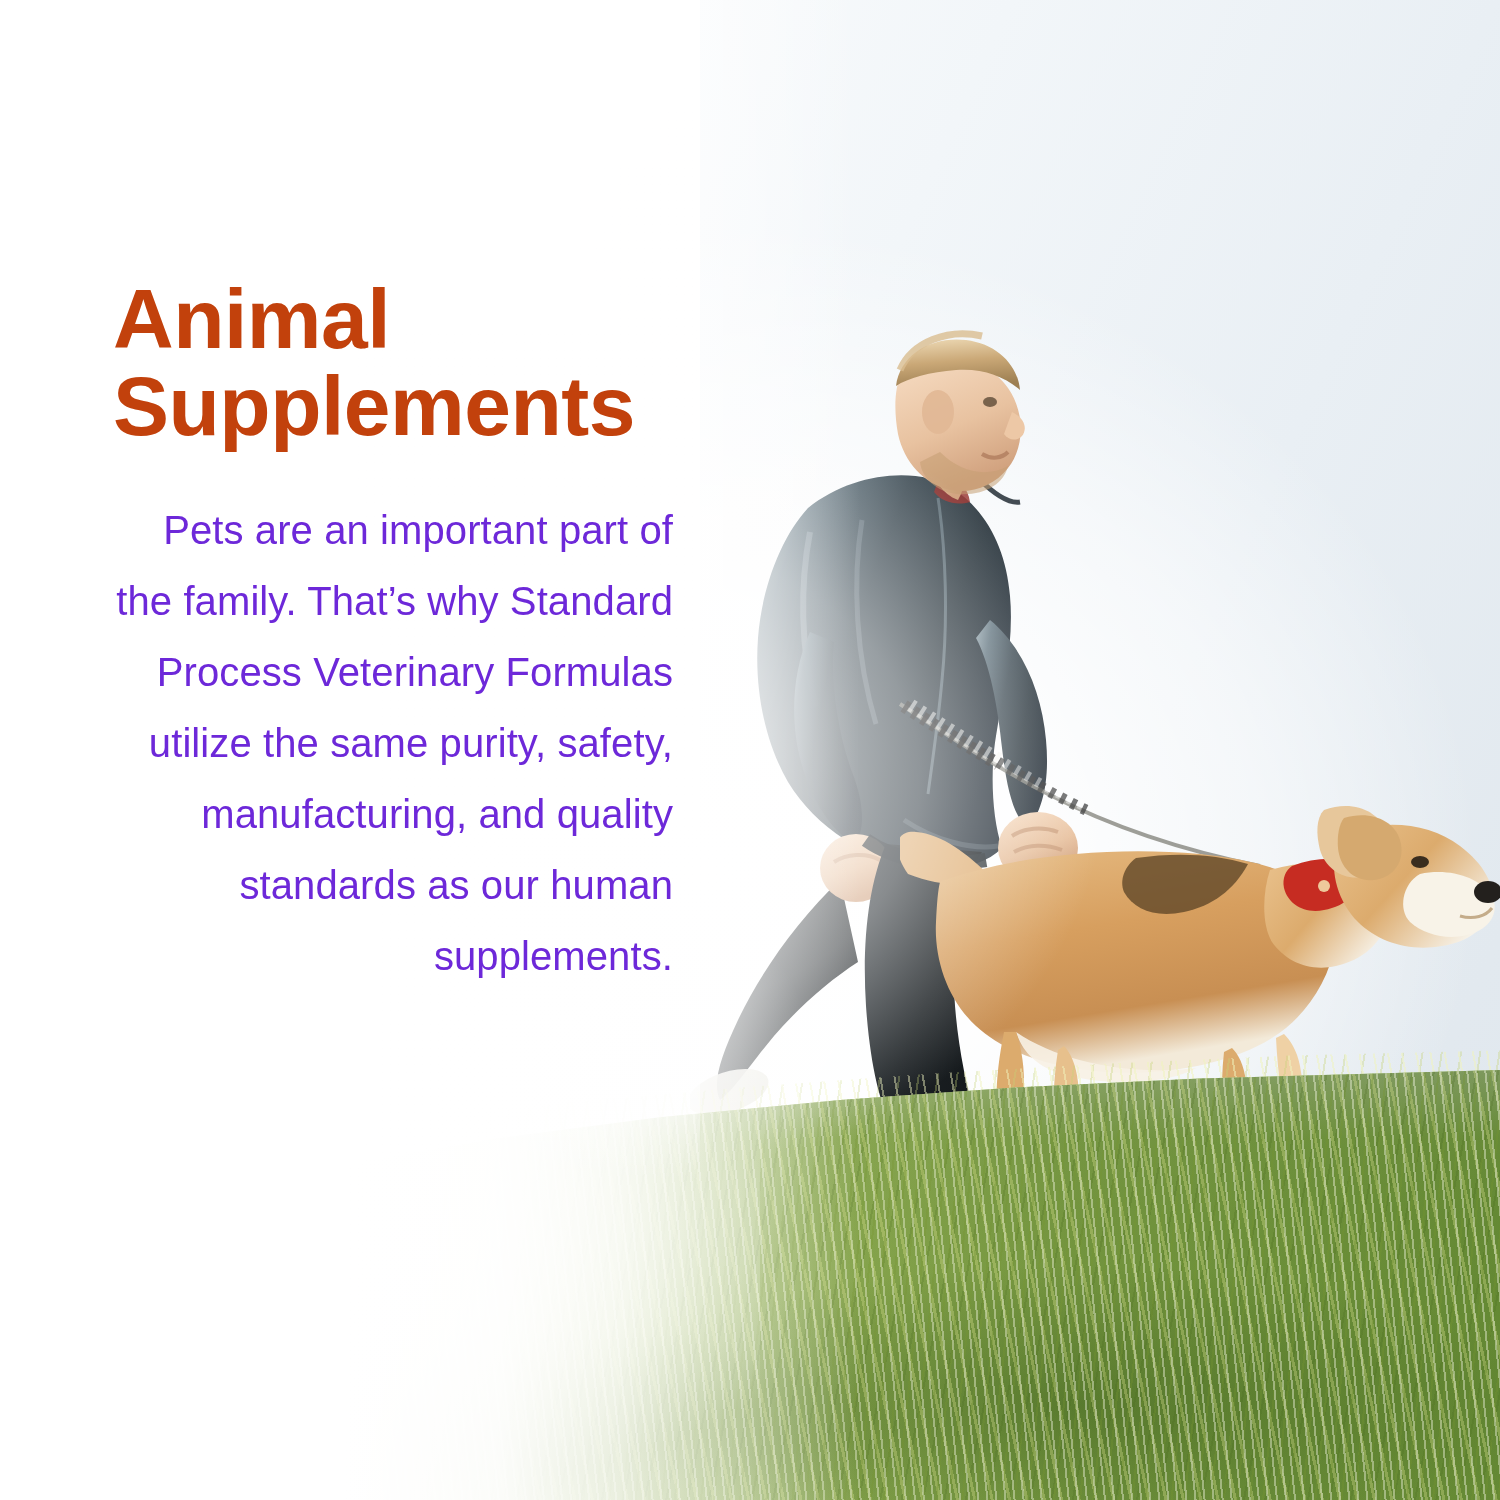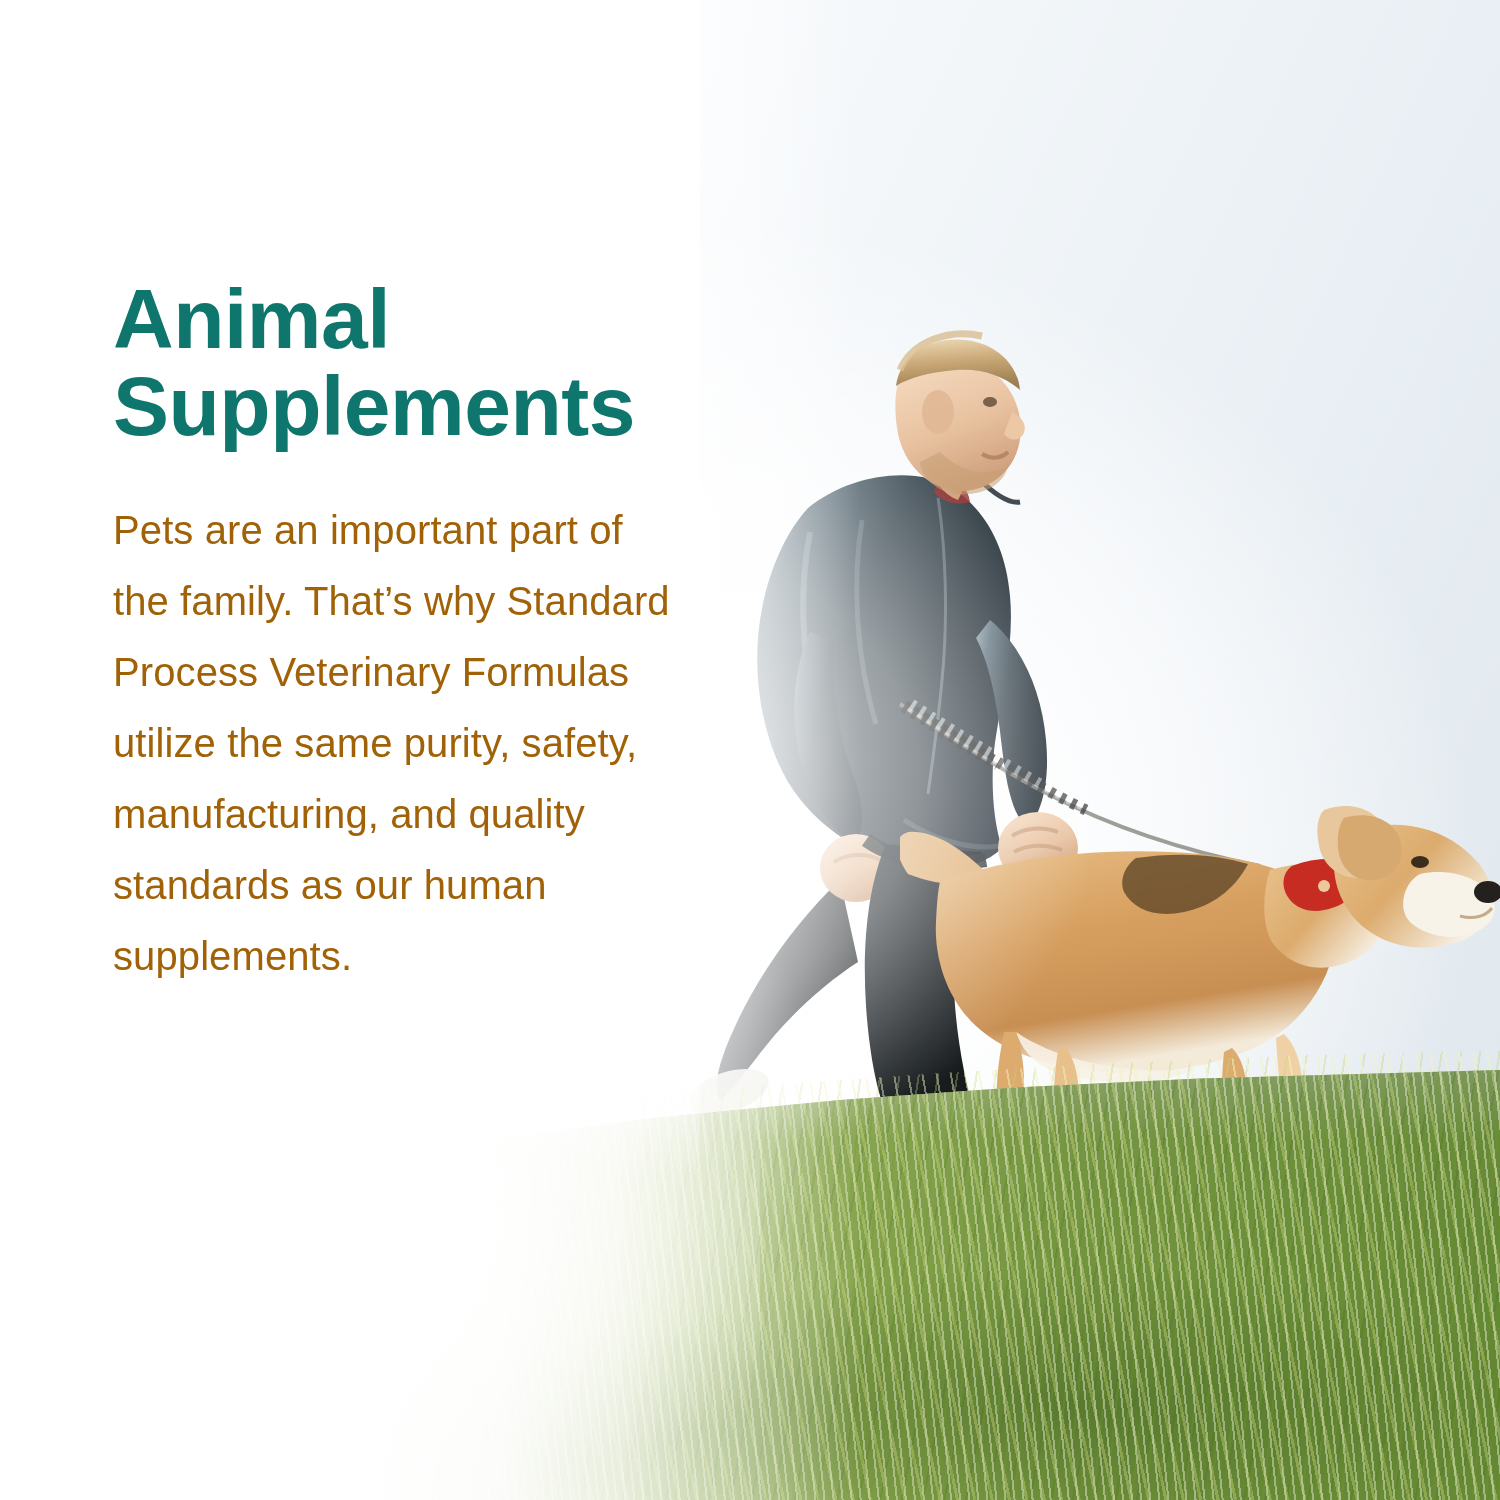--- a/index.html
+++ b/index.html
@@ -112,32 +112,33 @@
 
   
   .copy{position:absolute;left:113px;top:276px;width:600px;}
   .headline{
     margin:0;
     font-family:"Liberation Sans", sans-serif;
     font-weight:700;
     font-size:84px;
     line-height:1.03;
     letter-spacing:-.5px;
-    color:#0f766e;
+    color:#c2410c;
     white-space:pre-line;
   }
   .body-copy{
     margin:46px 0 0 0;
     font-family:"Liberation Sans", sans-serif;
     font-weight:400;
     font-size:40px;
     line-height:71px;
     letter-spacing:.1px;
-    color:#a16207;
+    color:#6d28d9;
     max-width:560px;
+    text-align:right;
   }
 </style>
 </head>
 <body>
 
 <div class="banner">
 
   <div class="photo">
 
     <div class="sky"></div>

